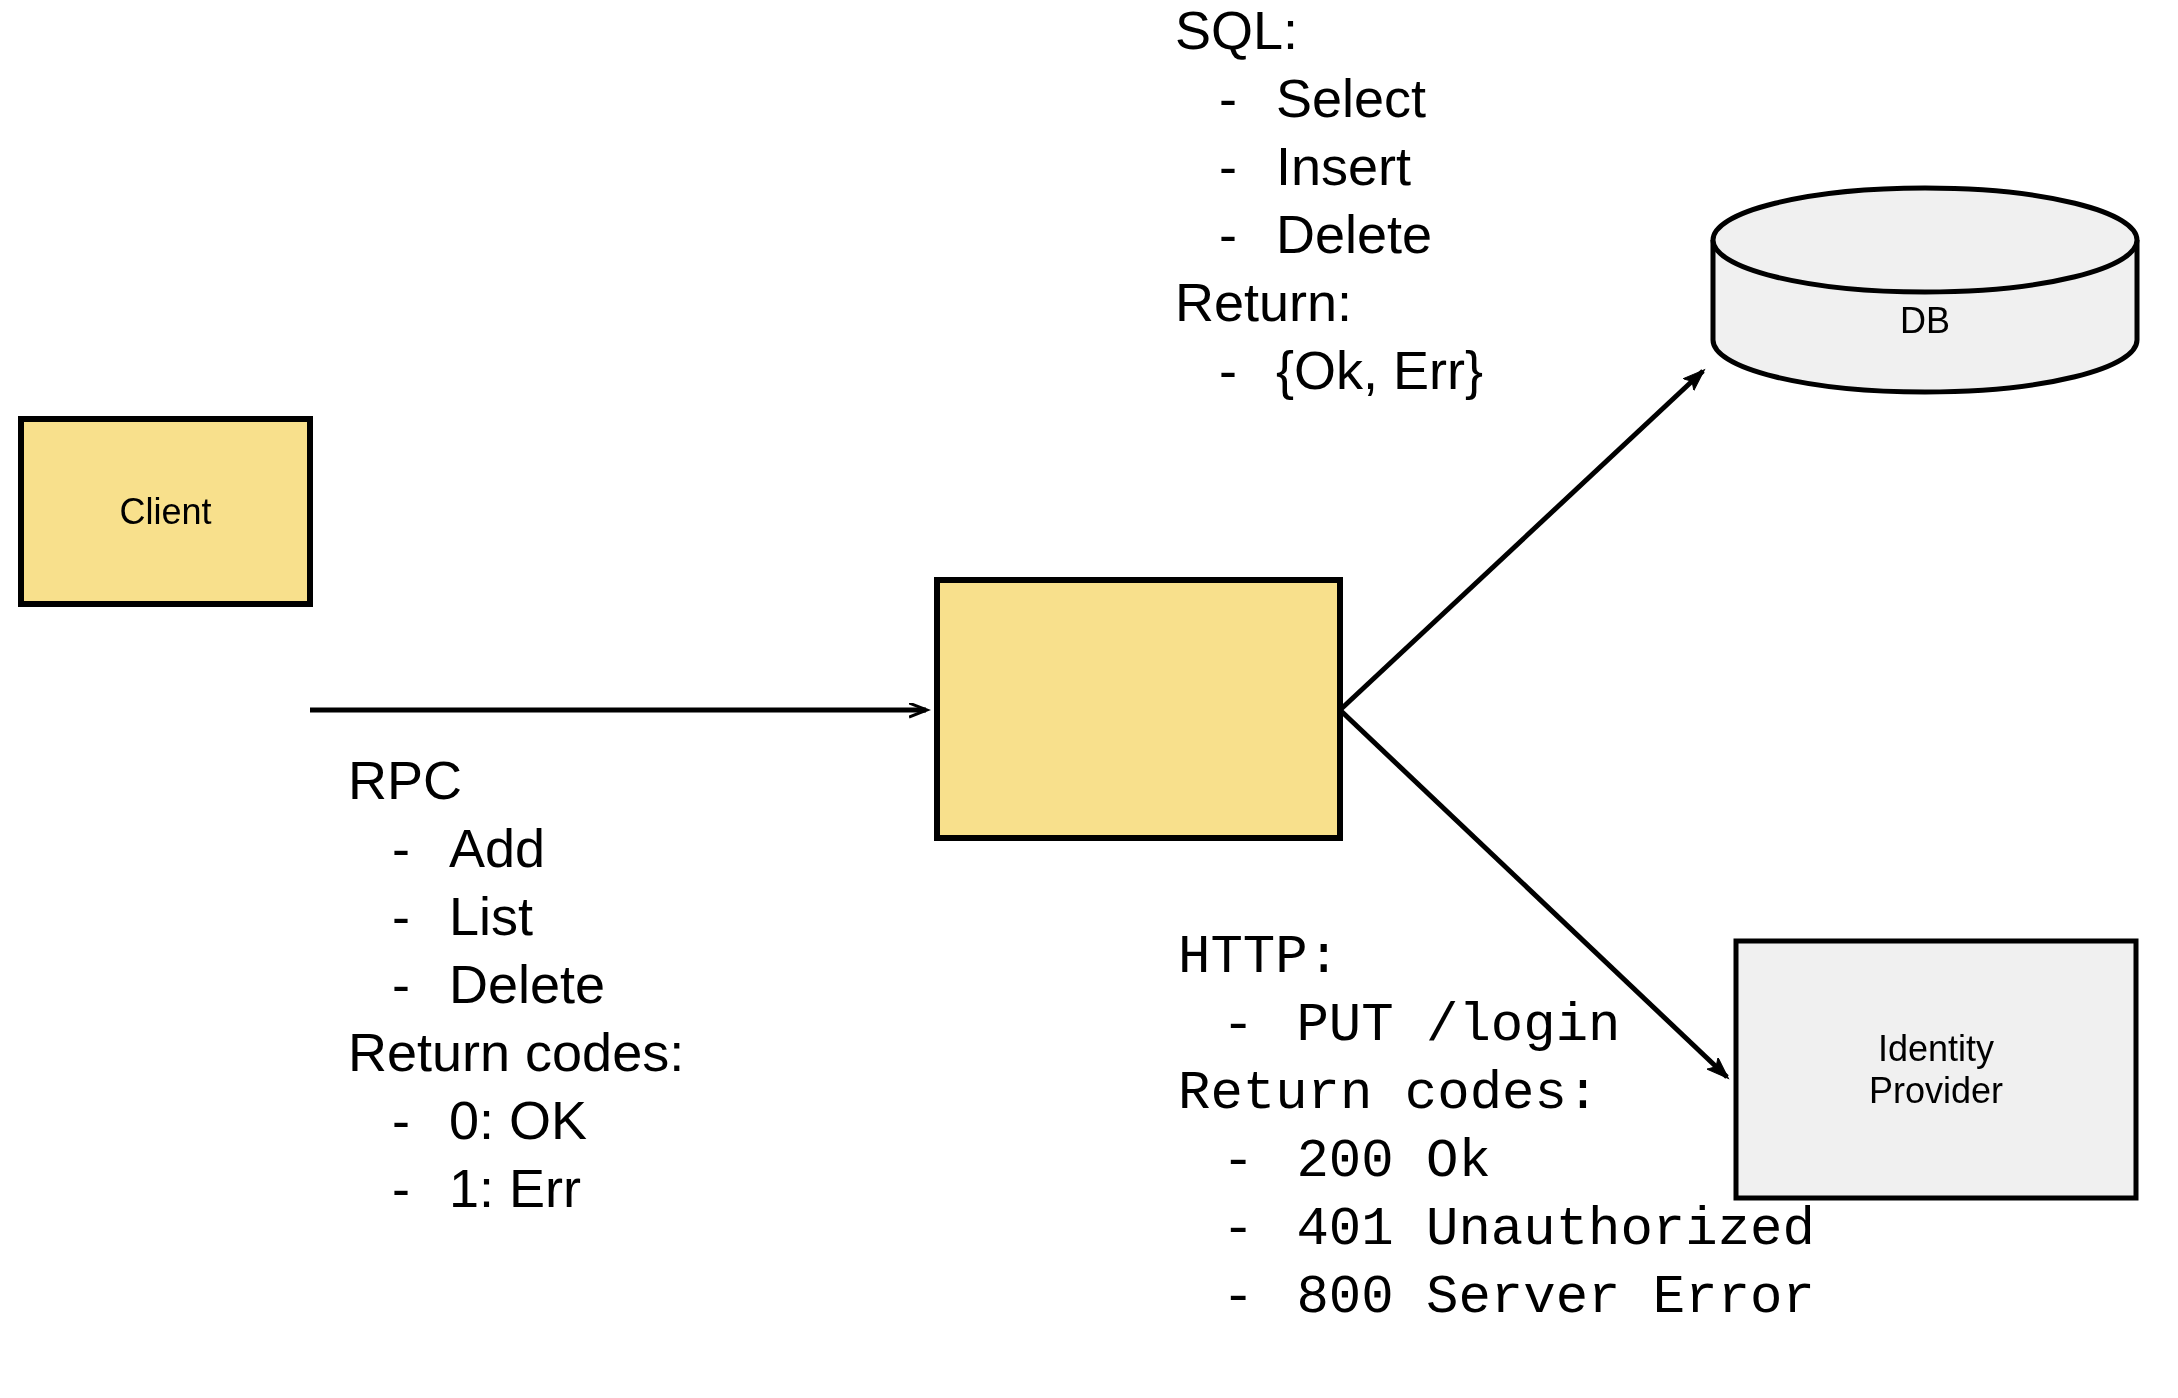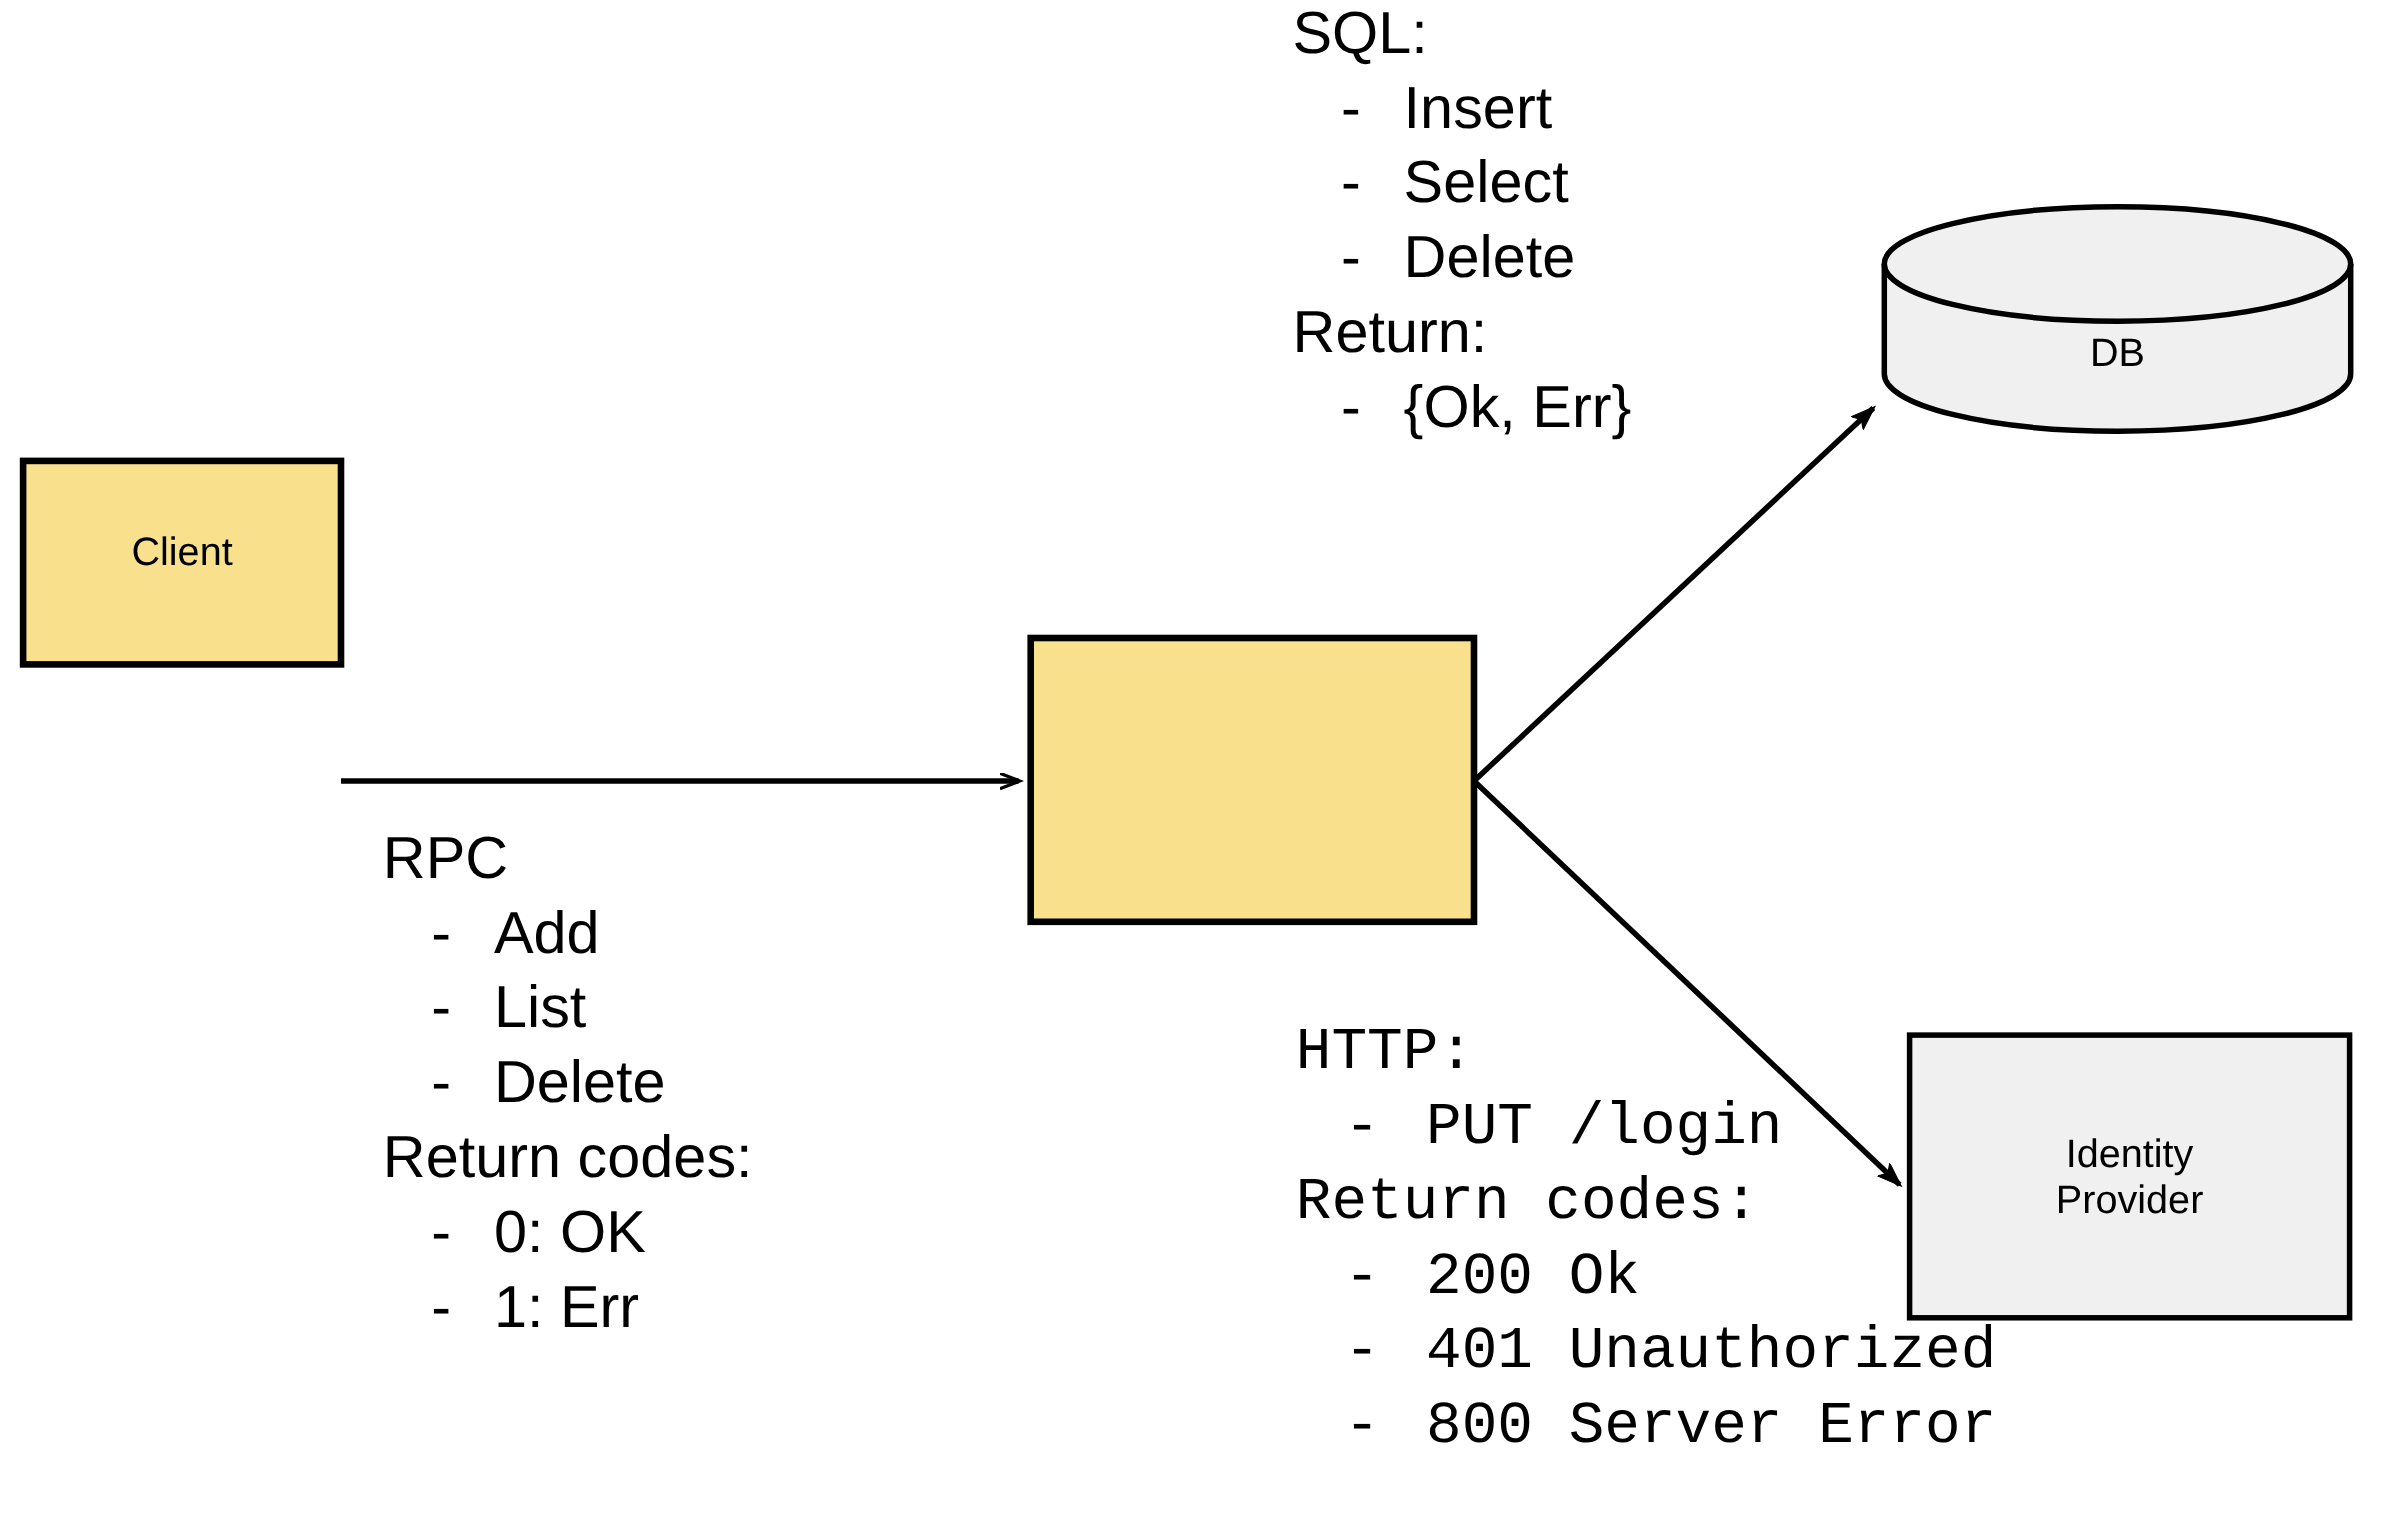--- a/index.html
+++ b/index.html
@@ -91,21 +91,21 @@
       <ellipse cx="1925" cy="240" rx="212" ry="52" fill="#F0F0F0" stroke="#000000" stroke-width="5"></ellipse>
     </g>
 
     <line x1="310" y1="710" x2="926" y2="710" stroke="#000000" stroke-width="5" marker-end="url(#arrowOpen)"></line>
 
     <line x1="1340" y1="710" x2="1703" y2="371" stroke="#000000" stroke-width="5" marker-end="url(#arrowSolid)"></line>
 
     <line x1="1340" y1="710" x2="1727" y2="1077" stroke="#000000" stroke-width="5" marker-end="url(#arrowSolid)"></line>
   </svg>
 
-  <div class="node-label" style="left:21px; top:409px; width:289px; height:185px;">Client</div>
+  <div class="node-label" style="left:21px; top:419px; width:289px; height:185px;">Client</div>
 
 
   <div class="node-label" style="left:1713px; top:250px; width:424px; height:142px;">DB</div>
 
   <div class="node-label" style="left:1736px; top:941px; width:400px; height:257px;">Identity
 Provider</div>
 
   <div class="annot" style="left:348px; top:746px;">
     <span class="hdr">RPC</span>
 
@@ -132,25 +132,25 @@
       <span class="dash">-</span>
       <span class="txt">1: Err</span>
     </span>
   </div>
 
   <div class="annot" style="left:1175px; top:-4px;">
     <span class="hdr">SQL:</span>
 
     <span class="row">
       <span class="dash">-</span>
-      <span class="txt">Insert</span>
+      <span class="txt">Select</span>
     </span>
     <span class="row">
       <span class="dash">-</span>
-      <span class="txt">Select</span>
+      <span class="txt">Insert</span>
     </span>
     <span class="row">
       <span class="dash">-</span>
       <span class="txt">Delete</span>
     </span>
 
     <span class="hdr">Return:</span>
 
     <span class="row">
       <span class="dash">-</span>

